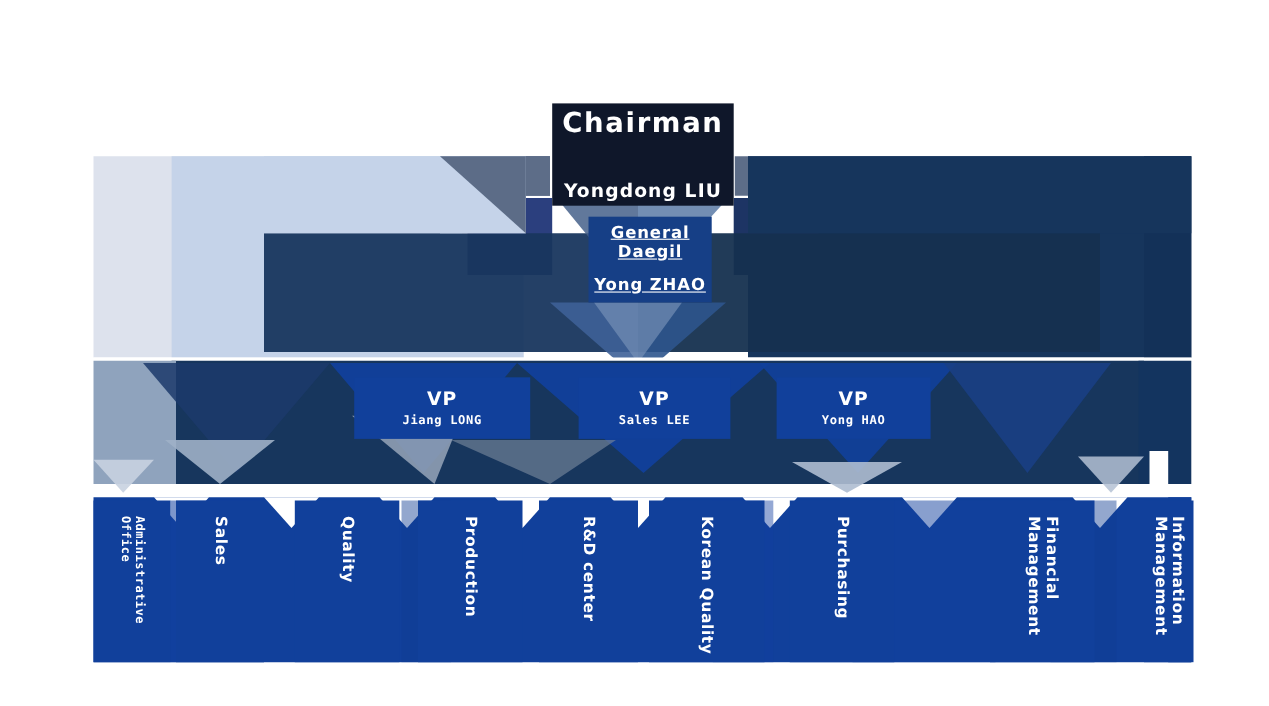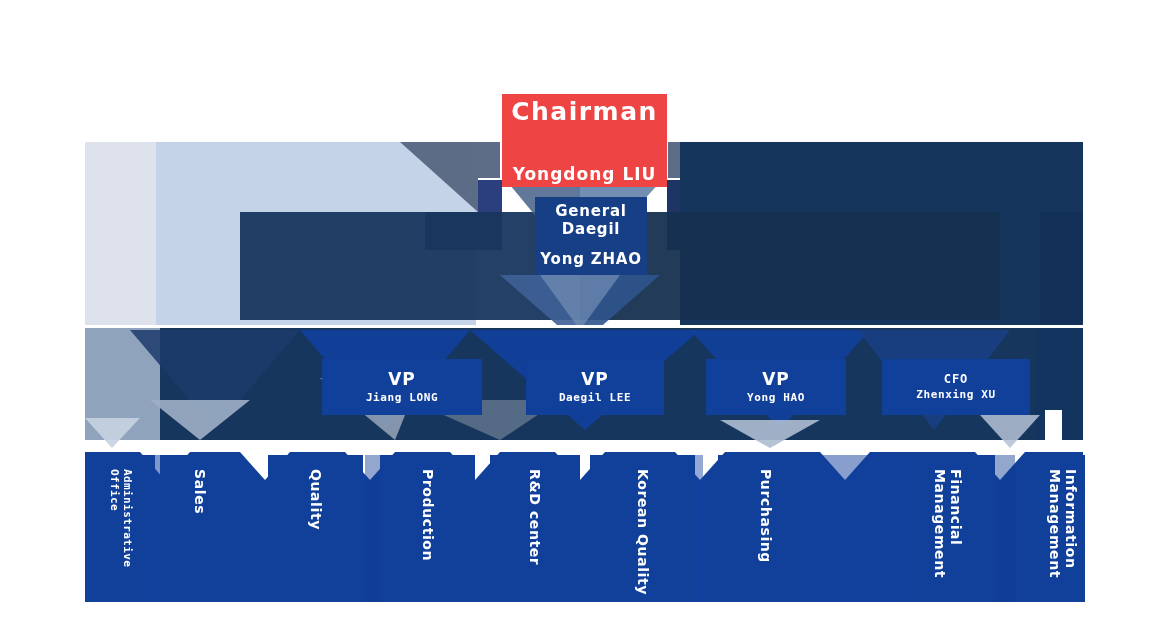--- a/index.html
+++ b/index.html
@@ -29,36 +29,37 @@
     text-align:center;
     line-height:1.18;
     letter-spacing:0.5px;
   }
   .node .title{font-weight:bold;}
   .node .person{font-weight:bold;margin-top:36px;}
 
   
   #chairman{
     left:502px; top:94px; width:165px; height:93px;
-    background:#ef4444;
+    background:#0f172a;
   }
   #chairman .title{font-size:25px;letter-spacing:1.5px;margin-bottom:2px;}
   #chairman .person{font-size:17px;letter-spacing:1px;}
 
   
   #gm{
     left:535px; top:197px; width:112px; height:78px;
     background:#163f86;
+    text-decoration:underline;
   }
   #gm .title{font-size:15px;letter-spacing:0.8px;}
   #gm .person{font-size:15px;letter-spacing:0.8px;margin-top:12px;}
 
   
   .vp{
-    top:359px; height:56px;
+    top:343px; height:56px;
     background:#11409b;
   }
   .vp .title{font-size:17px;letter-spacing:1px;}
   .vp .person{font-size:11px;letter-spacing:0.6px;margin-top:3px;font-family:"DejaVu Sans Mono",monospace;}
   #vp1{left:322px; width:160px;}
   #vp2{left:526px; width:138px;}
   #vp3{left:706px; width:140px;}
   #cfo{left:882px; width:148px; background:#11409b;}
   #cfo .title{font-size:12px;letter-spacing:1px;font-family:"DejaVu Sans Mono",monospace;}
   #cfo .person{font-size:11px;letter-spacing:0.6px;margin-top:3px;font-family:"DejaVu Sans Mono",monospace;}
@@ -177,32 +178,28 @@
     <span class="person">Yong ZHAO</span>
   </div>
 
   <div class="node vp" id="vp1">
     <span class="title">VP</span>
     <span class="person">Jiang LONG</span>
   </div>
 
   <div class="node vp" id="vp2">
     <span class="title">VP</span>
-    <span class="person">Daegil LEE</span>
+    <span class="person">Sales LEE</span>
   </div>
 
   <div class="node vp" id="vp3">
     <span class="title">VP</span>
     <span class="person">Yong HAO</span>
   </div>
 
-  <div class="node vp" id="cfo">
-    <span class="title">CFO</span>
-    <span class="person">Zhenxing XU</span>
-  </div>
 
   <div class="dept mono" style="left:85px;width:70px;">
     <span class="vtext">Administrative
 Office</span>
   </div>
   <div class="dept" style="left:160px;width:80px;">
     <span class="vtext">Sales</span>
   </div>
   <div class="dept" style="left:268px;width:95px;">
     <span class="vtext">Quality</span>

